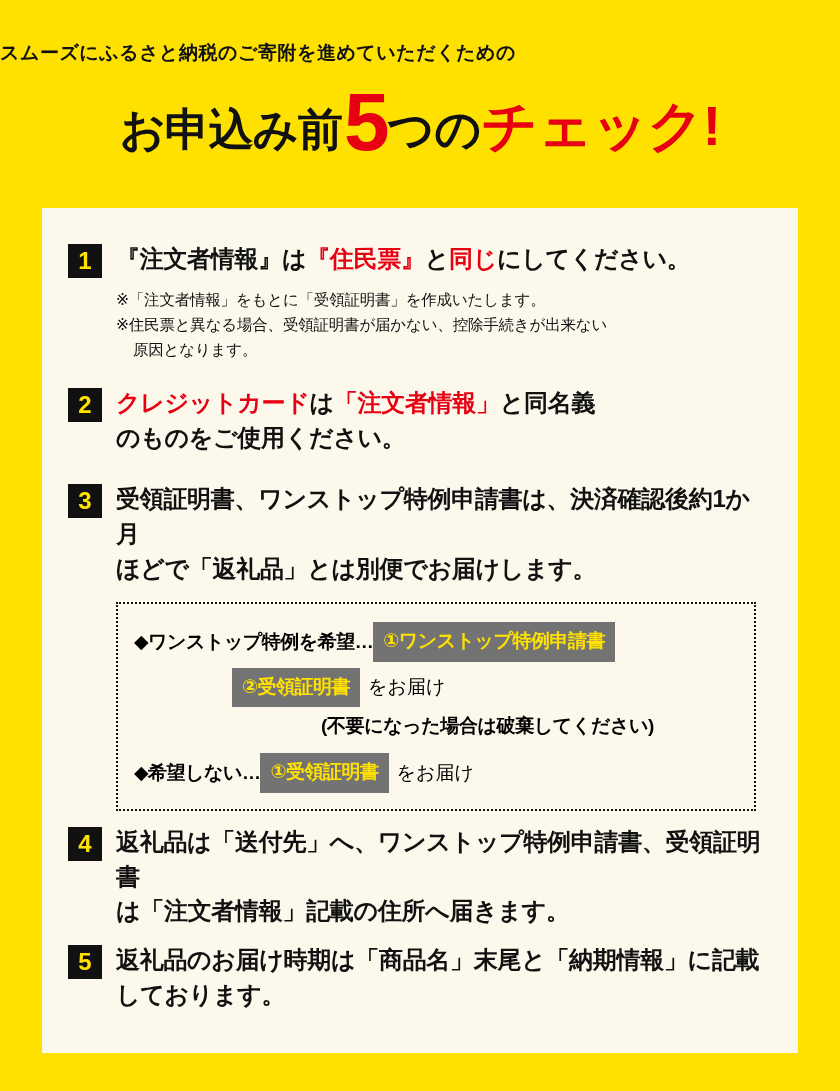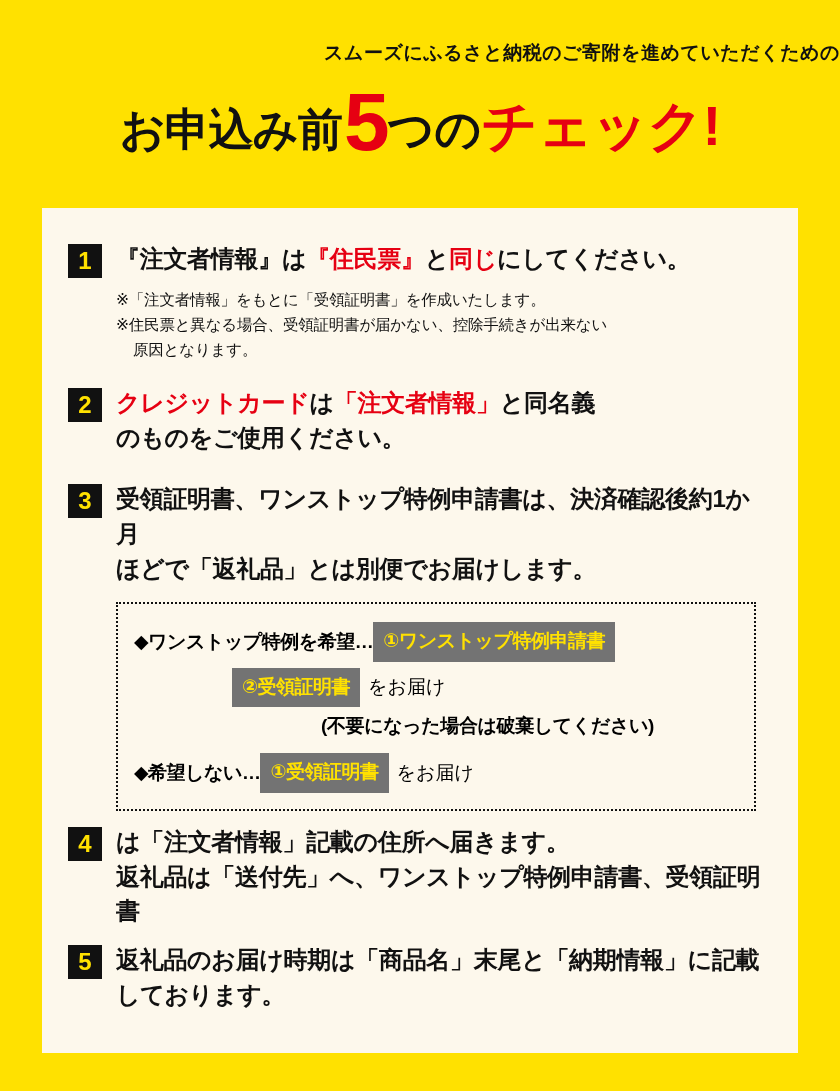--- a/index.html
+++ b/index.html
@@ -17,21 +17,21 @@
   .page {
     position: relative;
     width: 840px;
     height: 1091px;
     box-sizing: border-box;
   }
 
   
   .header {
     padding-top: 40px;
-    text-align: right;
+    text-align: left;
   }
   .header-lead {
     font-size: 19px;
     font-weight: bold;
     letter-spacing: 0.5px;
     color: #111;
   }
   .header-title {
     margin-top: 14px;
     display: flex;
@@ -234,22 +234,22 @@
       <div class="dot-row">
         <span class="diamond-label">◆希望しない…</span>
         <span class="tag">①受領証明書</span>
         <span class="tag-row-right">をお届け</span>
       </div>
     </div>
 
     <div class="item item-4">
       <div class="num-box">4</div>
       <div class="item-body">
+        <div class="blk">返礼品は「送付先」へ、ワンストップ特例申請書、受領証明書</div>
         <div class="blk">は「注文者情報」記載の住所へ届きます。</div>
-        <div class="blk">返礼品は「送付先」へ、ワンストップ特例申請書、受領証明書</div>
       </div>
     </div>
 
     <div class="item item-5">
       <div class="num-box">5</div>
       <div class="item-body">
         <div class="blk">返礼品のお届け時期は「商品名」末尾と「納期情報」に記載</div>
         <div class="blk">しております。</div>
       </div>
     </div>

